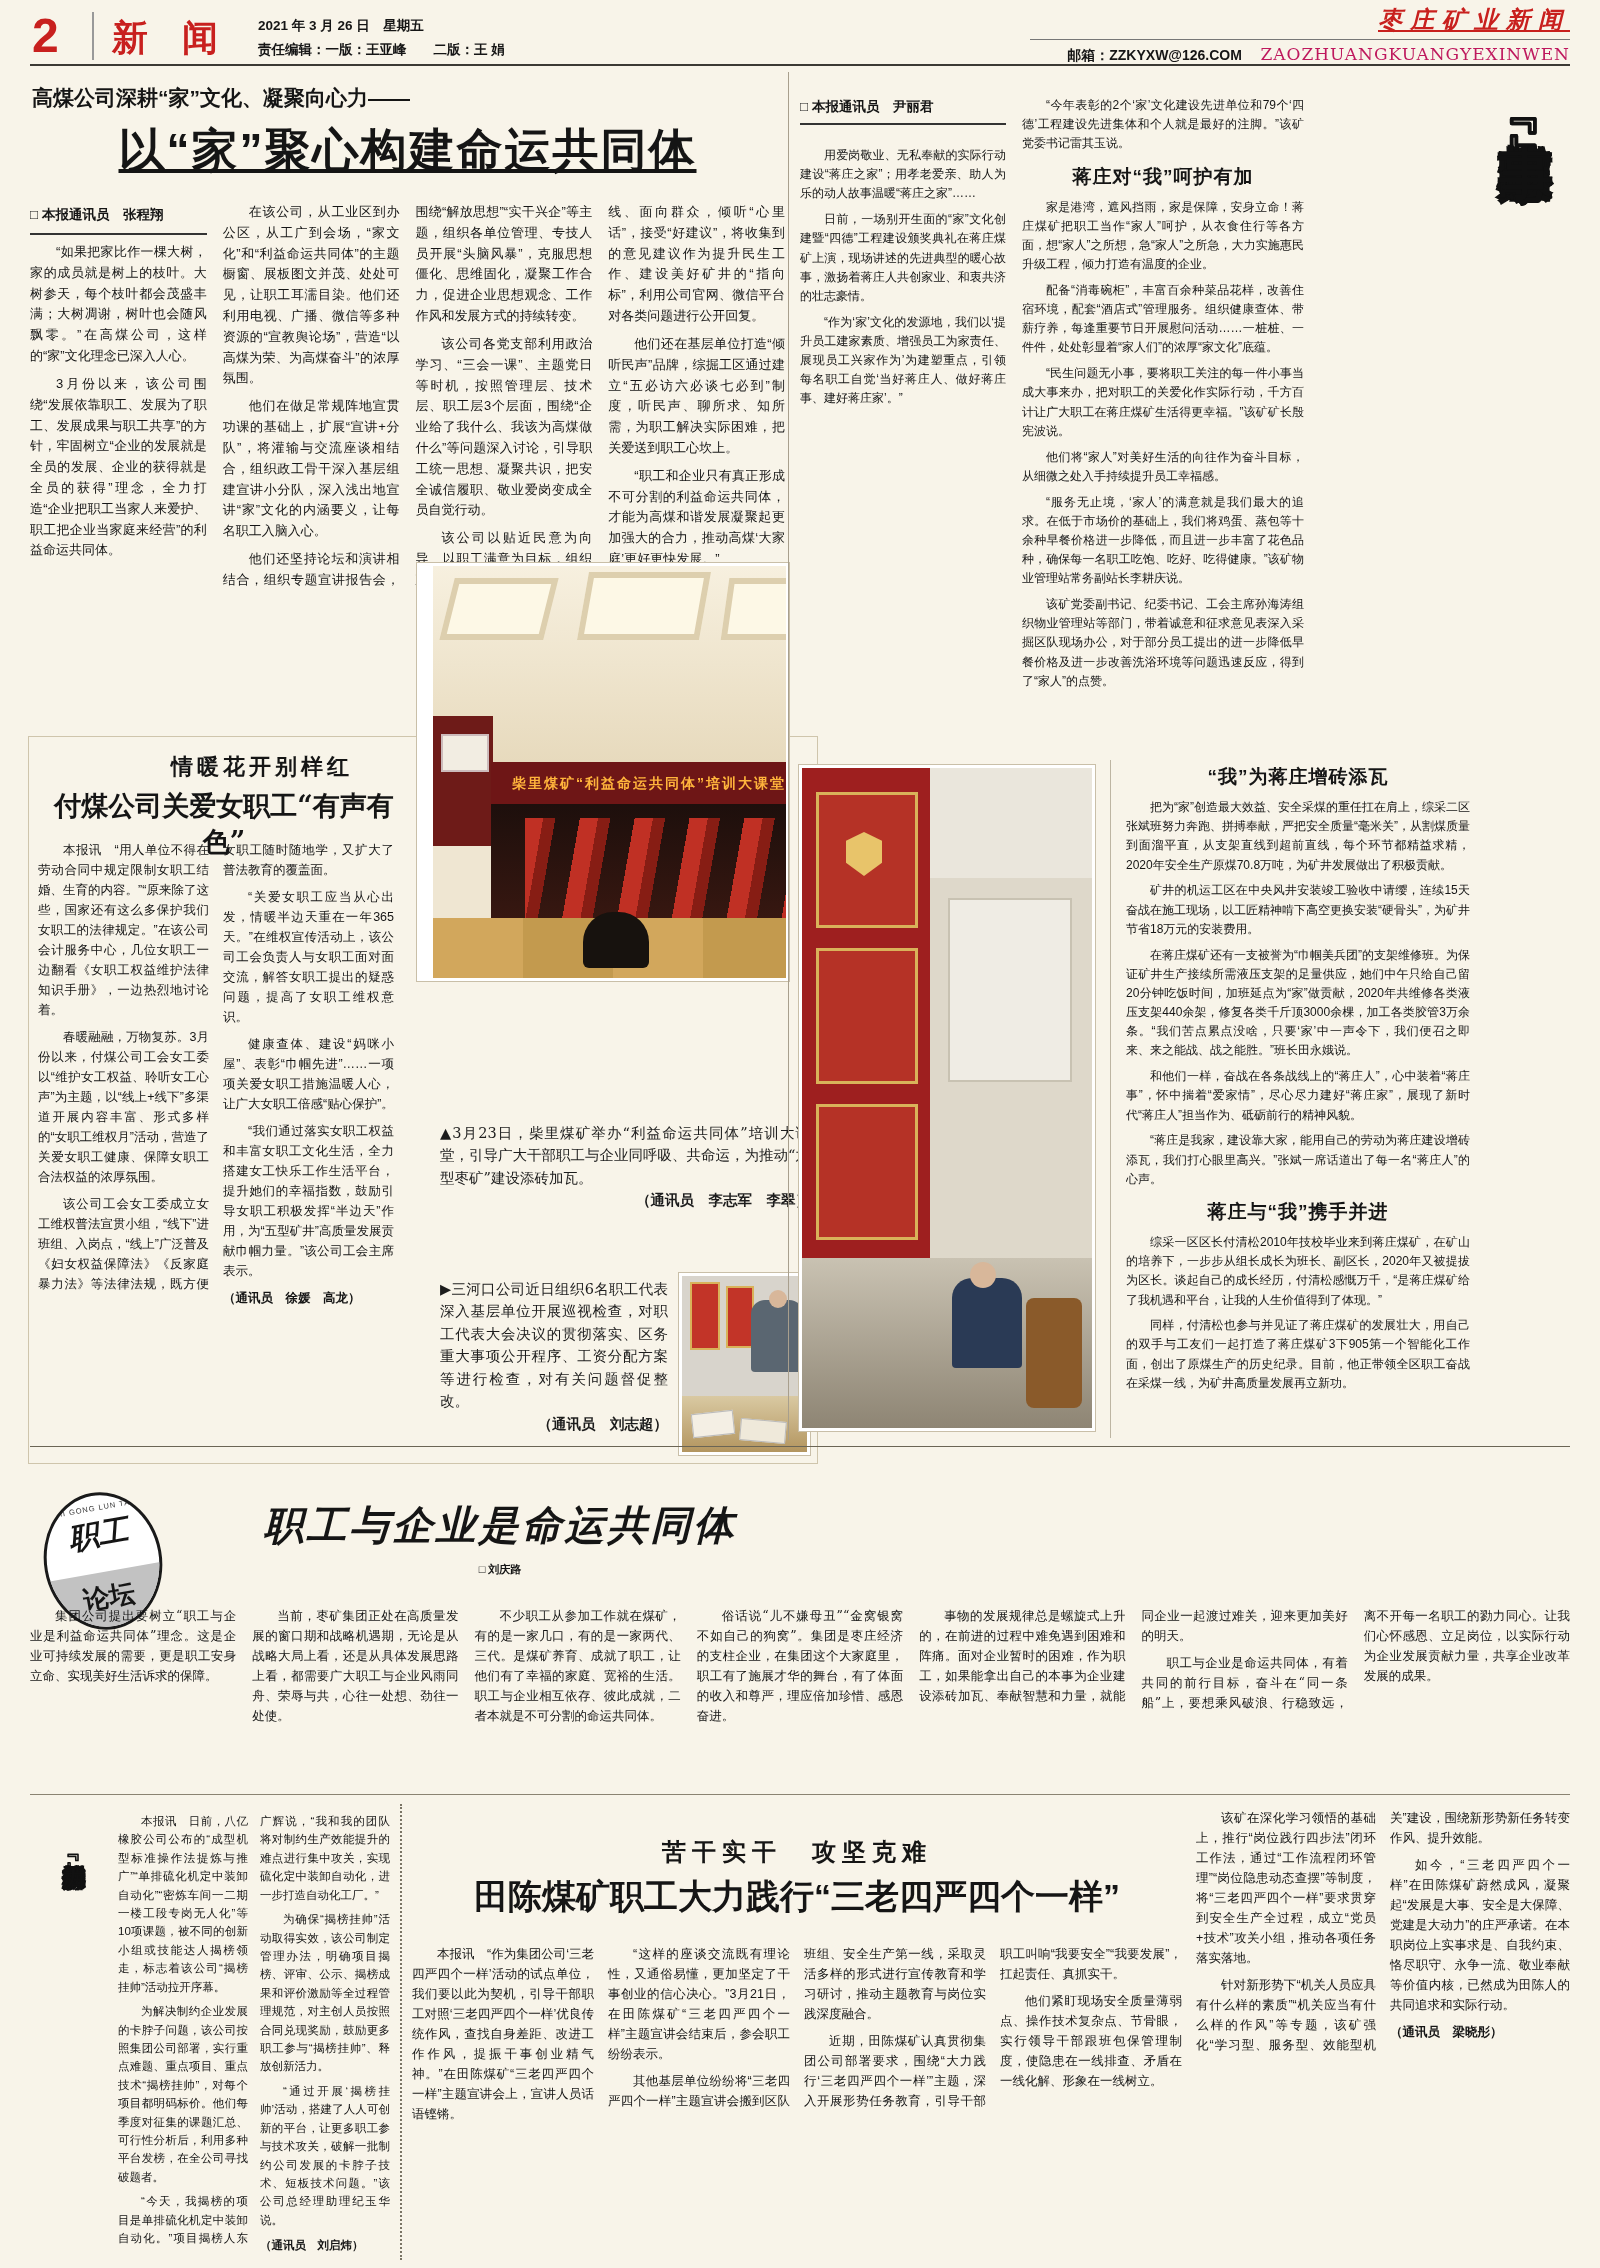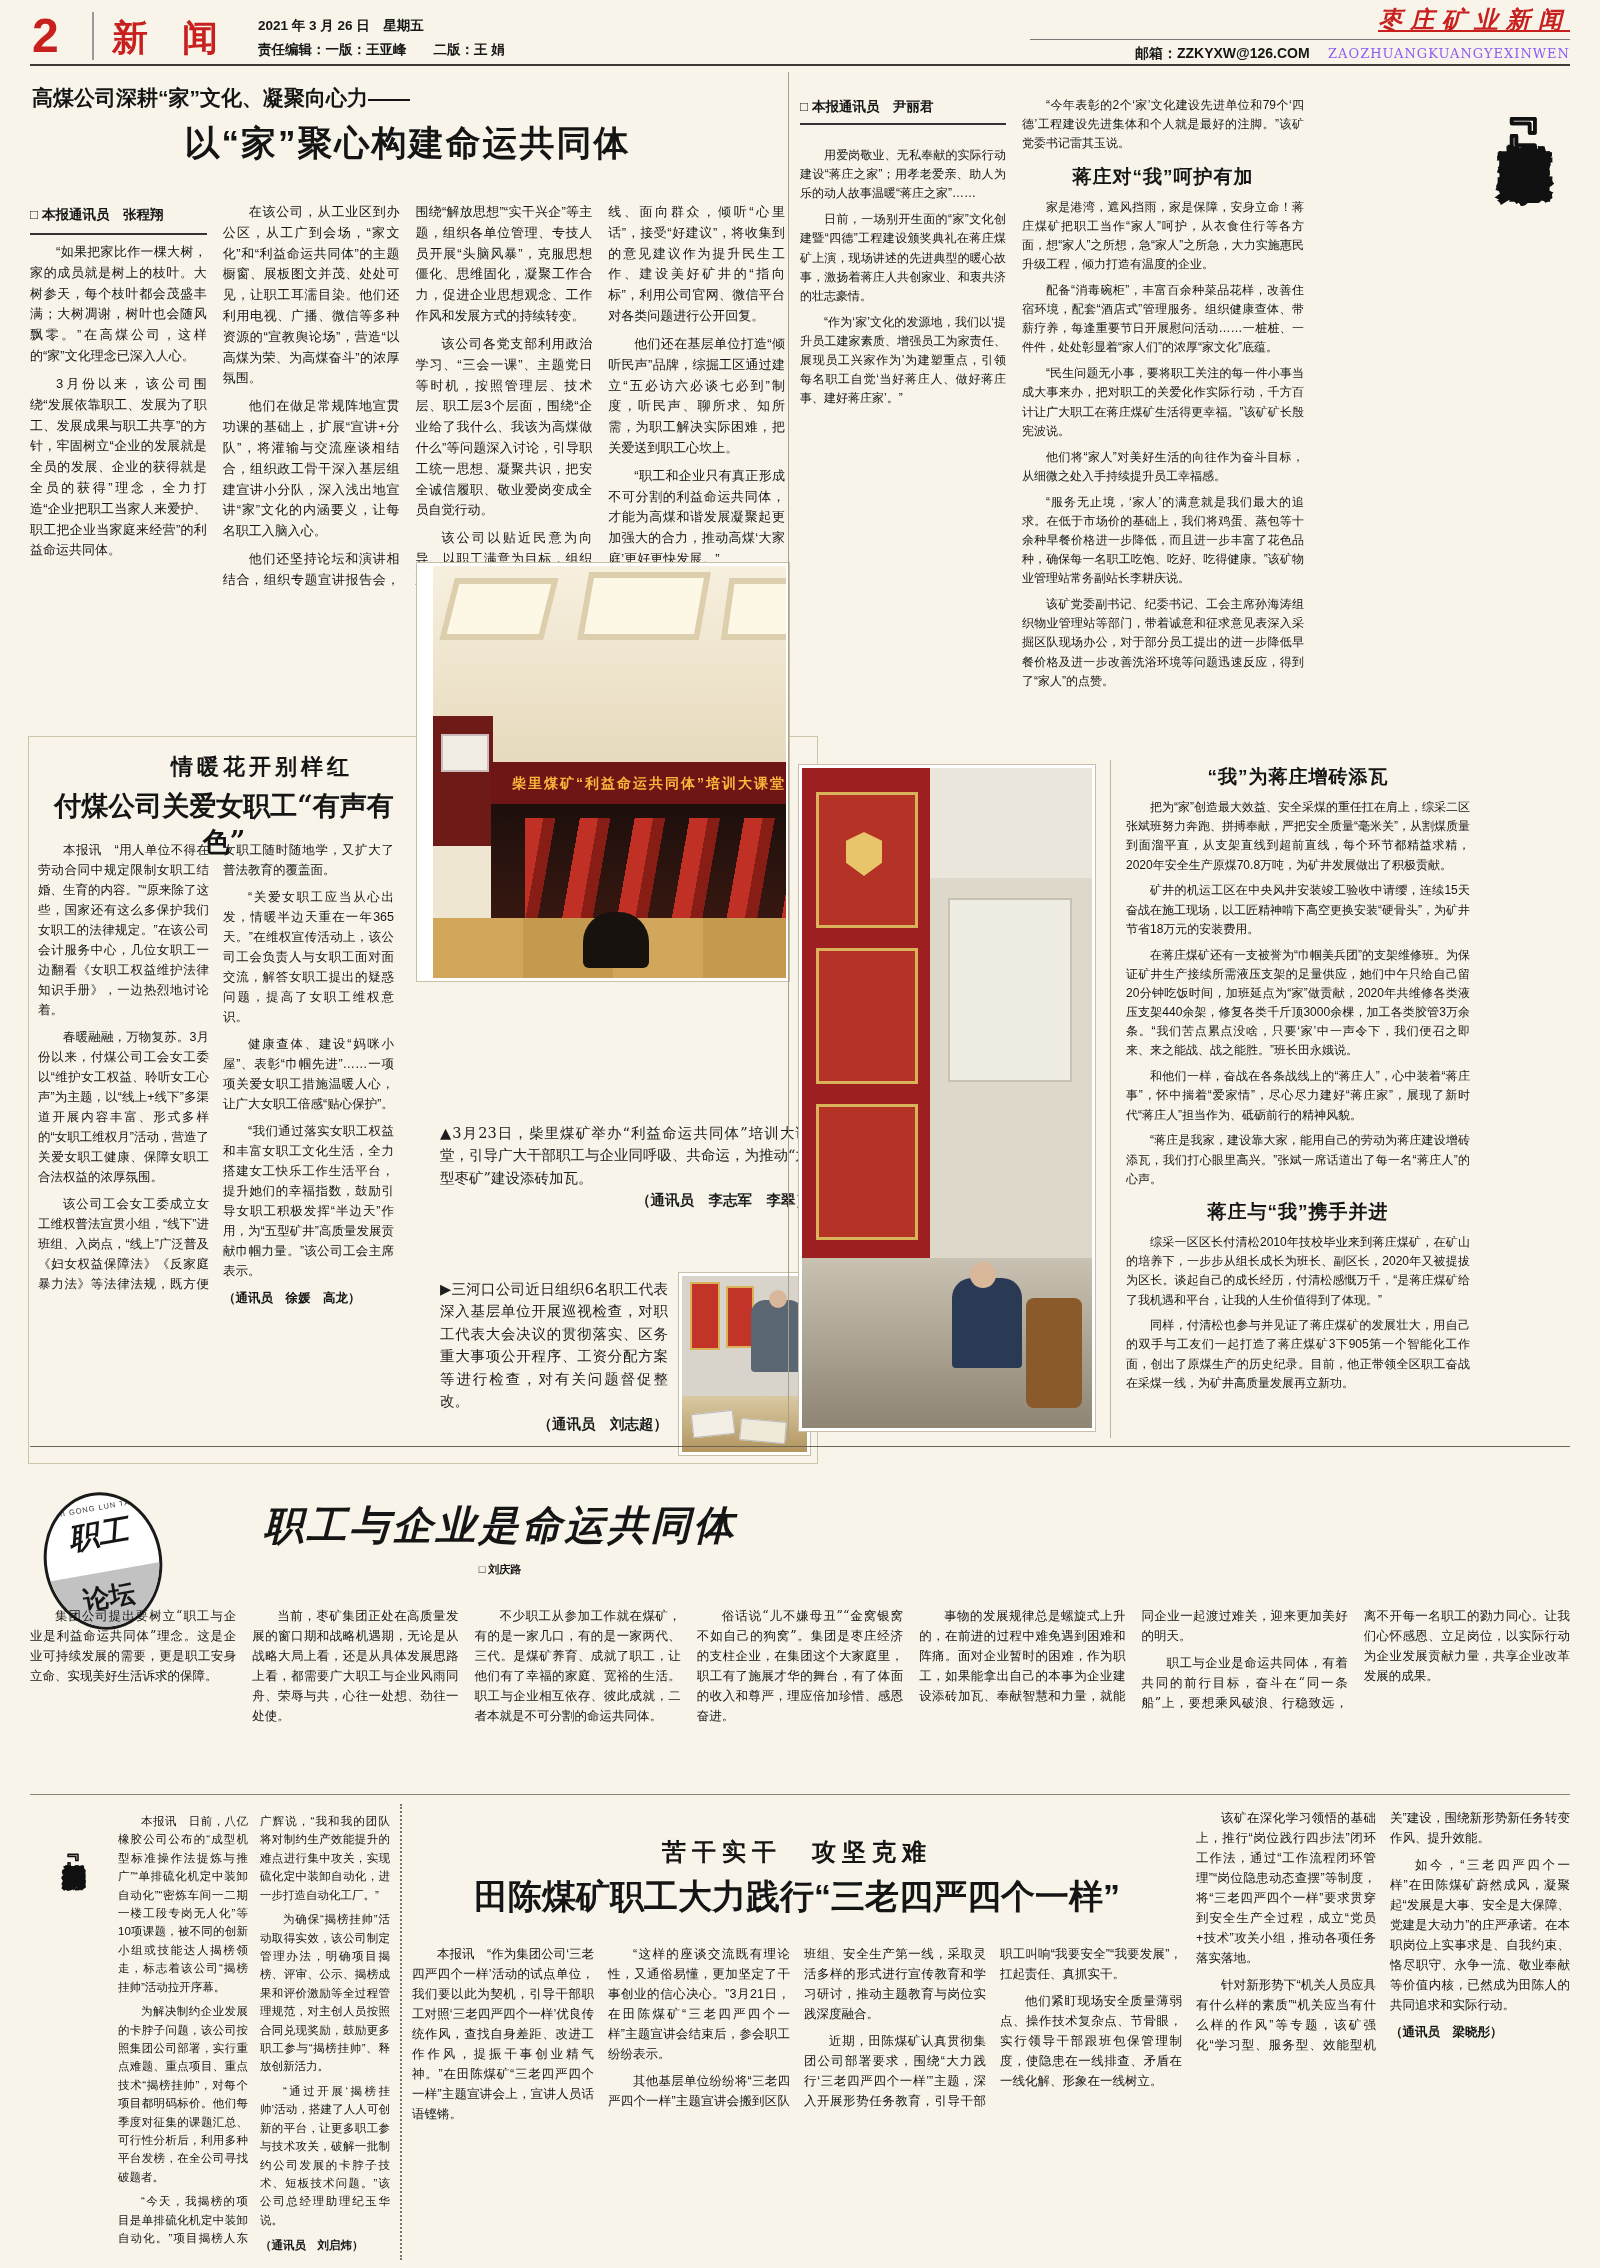--- a/index.html
+++ b/index.html
@@ -32,27 +32,27 @@
   <div class="abs red serif" style="left:112px;top:14px;font-size:36px;font-weight:bold;letter-spacing:34px;">新闻</div>
   <div class="abs" style="left:258px;top:14px;font-size:13.5px;font-weight:bold;line-height:1.8;">
     <div>2021 年 3 月 26 日　星期五</div>
     <div>责任编辑：一版：王亚峰　　二版：王 娟</div>
   </div>
   <div class="abs" style="right:30px;top:4px;width:540px;text-align:right;">
     <div class="red serif" style="font-size:24px;font-weight:bold;font-style:italic;letter-spacing:8px;text-decoration:underline;">枣庄矿业新闻</div>
     <div style="height:1px;background:#777;margin:3px 0 4px 0;"></div>
     <div>
       <span style="font-weight:bold;font-size:14px;">邮箱：ZZKYXW@126.COM</span>
-      <span class="serif" style="font-size:13px;color:#8b5cf6;letter-spacing:1px;margin-left:14px;">ZAOZHUANGKUANGYEXINWEN</span>
+      <span class="serif" style="font-size:17px;color:#be185d;letter-spacing:1px;margin-left:14px;">ZAOZHUANGKUANGYEXINWEN</span>
     </div>
   </div>
   <div class="abs" style="left:30px;top:64px;width:1540px;height:2px;background:#3c3a34;"></div>
 
   <div class="abs" style="left:32px;top:84px;font-size:21px;font-weight:bold;">高煤公司深耕“家”文化、凝聚向心力——</div>
-  <div class="abs" style="left:30px;top:120px;width:755px;text-align:center;font-size:35px;font-weight:bold;letter-spacing:2px;">以“家”聚心构建命运共同体</div>
+  <div class="abs" style="left:30px;top:120px;width:755px;text-align:center;font-size:46px;font-weight:bold;letter-spacing:2px;text-decoration:underline;">以“家”聚心构建命运共同体</div>
   <div class="abs cols jt" style="left:30px;top:202px;width:755px;height:524px;column-count:4;column-gap:16px;font-size:13px;overflow:hidden;">
     <p class="byline-box noind">□ 本报通讯员　张程翔</p>
     <p>“如果把家比作一棵大树，家的成员就是树上的枝叶。大树参天，每个枝叶都会茂盛丰满；大树凋谢，树叶也会随风飘零。”在高煤公司，这样的“家”文化理念已深入人心。</p>
     <p>3月份以来，该公司围绕“发展依靠职工、发展为了职工、发展成果与职工共享”的方针，牢固树立“企业的发展就是全员的发展、企业的获得就是全员的获得”理念，全力打造“企业把职工当家人来爱护、职工把企业当家庭来经营”的利益命运共同体。</p>
     <p>在该公司，从工业区到办公区，从工广到会场，“家文化”和“利益命运共同体”的主题橱窗、展板图文并茂、处处可见，让职工耳濡目染。他们还利用电视、广播、微信等多种资源的“宣教舆论场”，营造“以高煤为荣、为高煤奋斗”的浓厚氛围。</p>
     <p>他们在做足常规阵地宣贯功课的基础上，扩展“宣讲+分队”，将灌输与交流座谈相结合，组织政工骨干深入基层组建宣讲小分队，深入浅出地宣讲“家”文化的内涵要义，让每名职工入脑入心。</p>
     <p>他们还坚持论坛和演讲相结合，组织专题宣讲报告会，围绕“解放思想”“实干兴企”等主题，组织各单位管理、专技人员开展“头脑风暴”，克服思想僵化、思维固化，凝聚工作合力，促进企业思想观念、工作作风和发展方式的持续转变。</p>
     <p>该公司各党支部利用政治学习、“三会一课”、主题党日等时机，按照管理层、技术层、职工层3个层面，围绕“企业给了我什么、我该为高煤做什么”等问题深入讨论，引导职工统一思想、凝聚共识，把安全诚信履职、敬业爱岗变成全员自觉行动。</p>
     <p>该公司以贴近民意为向导、以职工满意为目标，组织政工人员走进基层、深入一线、面向群众，倾听“心里话”，接受“好建议”，将收集到的意见建议作为提升民生工作、建设美好矿井的“指向标”，利用公司官网、微信平台对各类问题进行公开回复。</p>
     <p>他们还在基层单位打造“倾听民声”品牌，综掘工区通过建立“五必访六必谈七必到”制度，听民声、聊所求、知所需，为职工解决实际困难，把关爱送到职工心坎上。</p>

